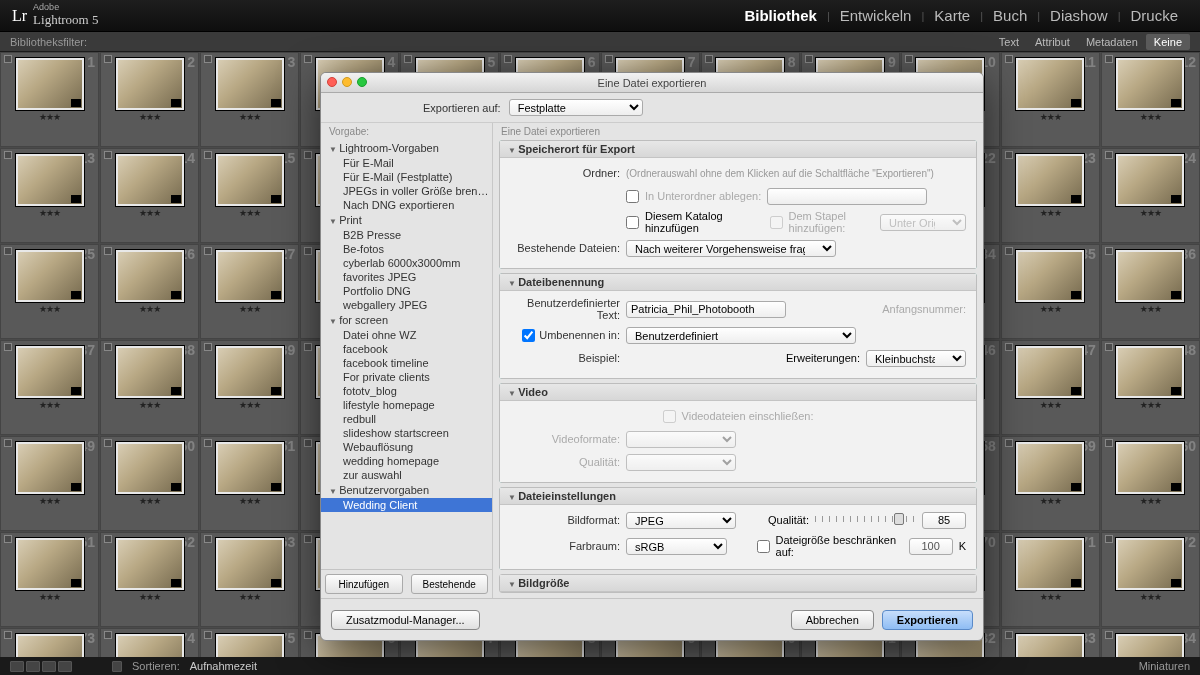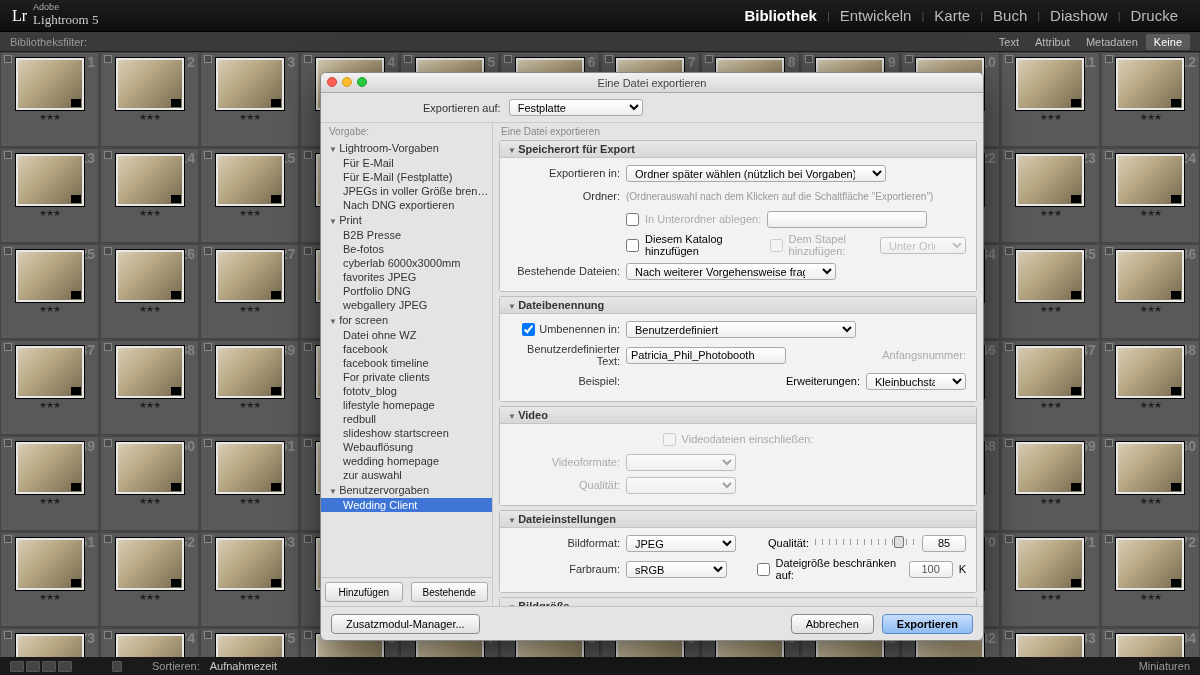--- a/index.html
+++ b/index.html
@@ -64,21 +64,21 @@
   .sec-head::before{content:"▼  ";font-size:8px;color:#666;font-weight:normal;}
   .sec-body{padding:6px 10px;background:#f2f2f2;}
   .row{display:flex;align-items:center;gap:6px;margin-bottom:5px;min-height:18px;}
   .row .lbl{width:110px;flex-shrink:0;}
   .hint{color:#999;font-size:10px;}
   input[type=checkbox]{margin:0;}
   .slider{flex:1;height:14px;position:relative;}
   .slider .ticks{position:absolute;left:0;right:0;top:3px;height:6px;background:repeating-linear-gradient(90deg,#999 0,#999 1px,transparent 1px,transparent 7px);}
   .slider .knob{position:absolute;top:0;width:10px;height:12px;background:#ddd;border:1px solid #777;border-radius:2px;}
   .numbox{width:44px;text-align:center;}
-  .dialog-footer{height:34px;border-top:1px solid #c4c4c4;display:flex;align-items:center;padding:0 10px;gap:8px;}
+  .dialog-footer{height:42px;border-top:1px solid #c4c4c4;display:flex;align-items:center;padding:0 10px;gap:8px;}
   .dialog-footer .spacer{flex:1;}
   .btn{height:20px;padding:0 14px;border:1px solid #8a8a8a;border-radius:4px;background:linear-gradient(#fdfdfd,#e0e0e0);cursor:pointer;font-size:11px;}
   .btn.primary{background:linear-gradient(#c7defb,#8fbdf4);border-color:#5a8ac8;font-weight:bold;}
   .gray{color:#aaa;}
 </style>
 </head>
 <body>
 
 <div class="app-header">
   <span class="app-logo">Lr</span>
@@ -609,21 +609,21 @@
 </div>
 
 <div class="bottom-bar">
   <div class="iconset">
     <div class="ic"></div>
     <div class="ic"></div>
     <div class="ic"></div>
     <div class="ic"></div>
   </div>
   <div class="ic" style="margin-left:30px;width:10px;"></div>
-  <span style="margin-left:20px;">Sortieren:</span>
+  <span style="">Sortieren:</span>
   <span style="color:#ccc;">Aufnahmezeit</span>
   <span class="rlabel">Miniaturen</span>
 </div>
 
 <div class="dialog">
   <div class="titlebar">
     <div class="traffic">
       <div class="tl r"></div>
       <div class="tl y"></div>
       <div class="tl g"></div>
@@ -675,26 +675,22 @@
     </div>
 
     <div class="rpane">
       <div class="hdr">Eine Datei exportieren</div>
       <div class="sections">
 
         <div class="section">
           <div class="sec-head">Speicherort für Export</div>
           <div class="sec-body">
             <div class="row">
-              <span class="lbl">Exportieren in:</span>
-              <select style="width:260px"><option>Ordner später wählen (nützlich bei Vorgaben)</option></select>
-            </div>
-            <div class="row">
               <span class="lbl">Ordner:</span>
-              <span class="hint">(Ordnerauswahl nach dem Klicken auf die Schaltfläche "Exportieren")</span>
+              <span class="hint">(Ordnerauswahl ohne dem Klicken auf die Schaltfläche "Exportieren")</span>
             </div>
             <div class="row">
               <span class="lbl"></span>
               <input type="checkbox" style="">
               <span class="gray">In Unterordner ablegen:</span>
               <input type="text" style="width: 160px;">
             </div>
             <div class="row">
               <span class="lbl"></span>
               <input type="checkbox" style="">
@@ -708,31 +704,31 @@
               <span class="lbl">Bestehende Dateien:</span>
               <select style="width:210px"><option>Nach weiterer Vorgehensweise fragen</option></select>
             </div>
           </div>
         </div>
 
         <div class="section">
           <div class="sec-head">Dateibenennung</div>
           <div class="sec-body">
             <div class="row">
+              <span class="lbl">Benutzerdefinierter Text:</span>
+              <input type="text" style="width: 160px;" value="Patricia_Phil_Photobooth">
+              <span style="flex:1"></span>
+              <span class="gray">Anfangsnummer:</span>
+            </div>
+            <div class="row">
               <span class="lbl" style="display:flex;align-items:center;justify-content:flex-end;gap:4px;">
                 <input type="checkbox" checked="" style="">
                 <span>Umbenennen in:</span>
               </span>
               <select style="width:230px"><option>Benutzerdefiniert</option></select>
-            </div>
-            <div class="row">
-              <span class="lbl">Benutzerdefinierter Text:</span>
-              <input type="text" style="width: 160px;" value="Patricia_Phil_Photobooth">
-              <span style="flex:1"></span>
-              <span class="gray">Anfangsnummer:</span>
             </div>
             <div class="row">
               <span class="lbl">Beispiel:</span>
               <span style="flex:1"></span>
               <span>Erweiterungen:</span>
               <select style="width:100px"><option>Kleinbuchstaben</option></select>
             </div>
           </div>
         </div>
 

